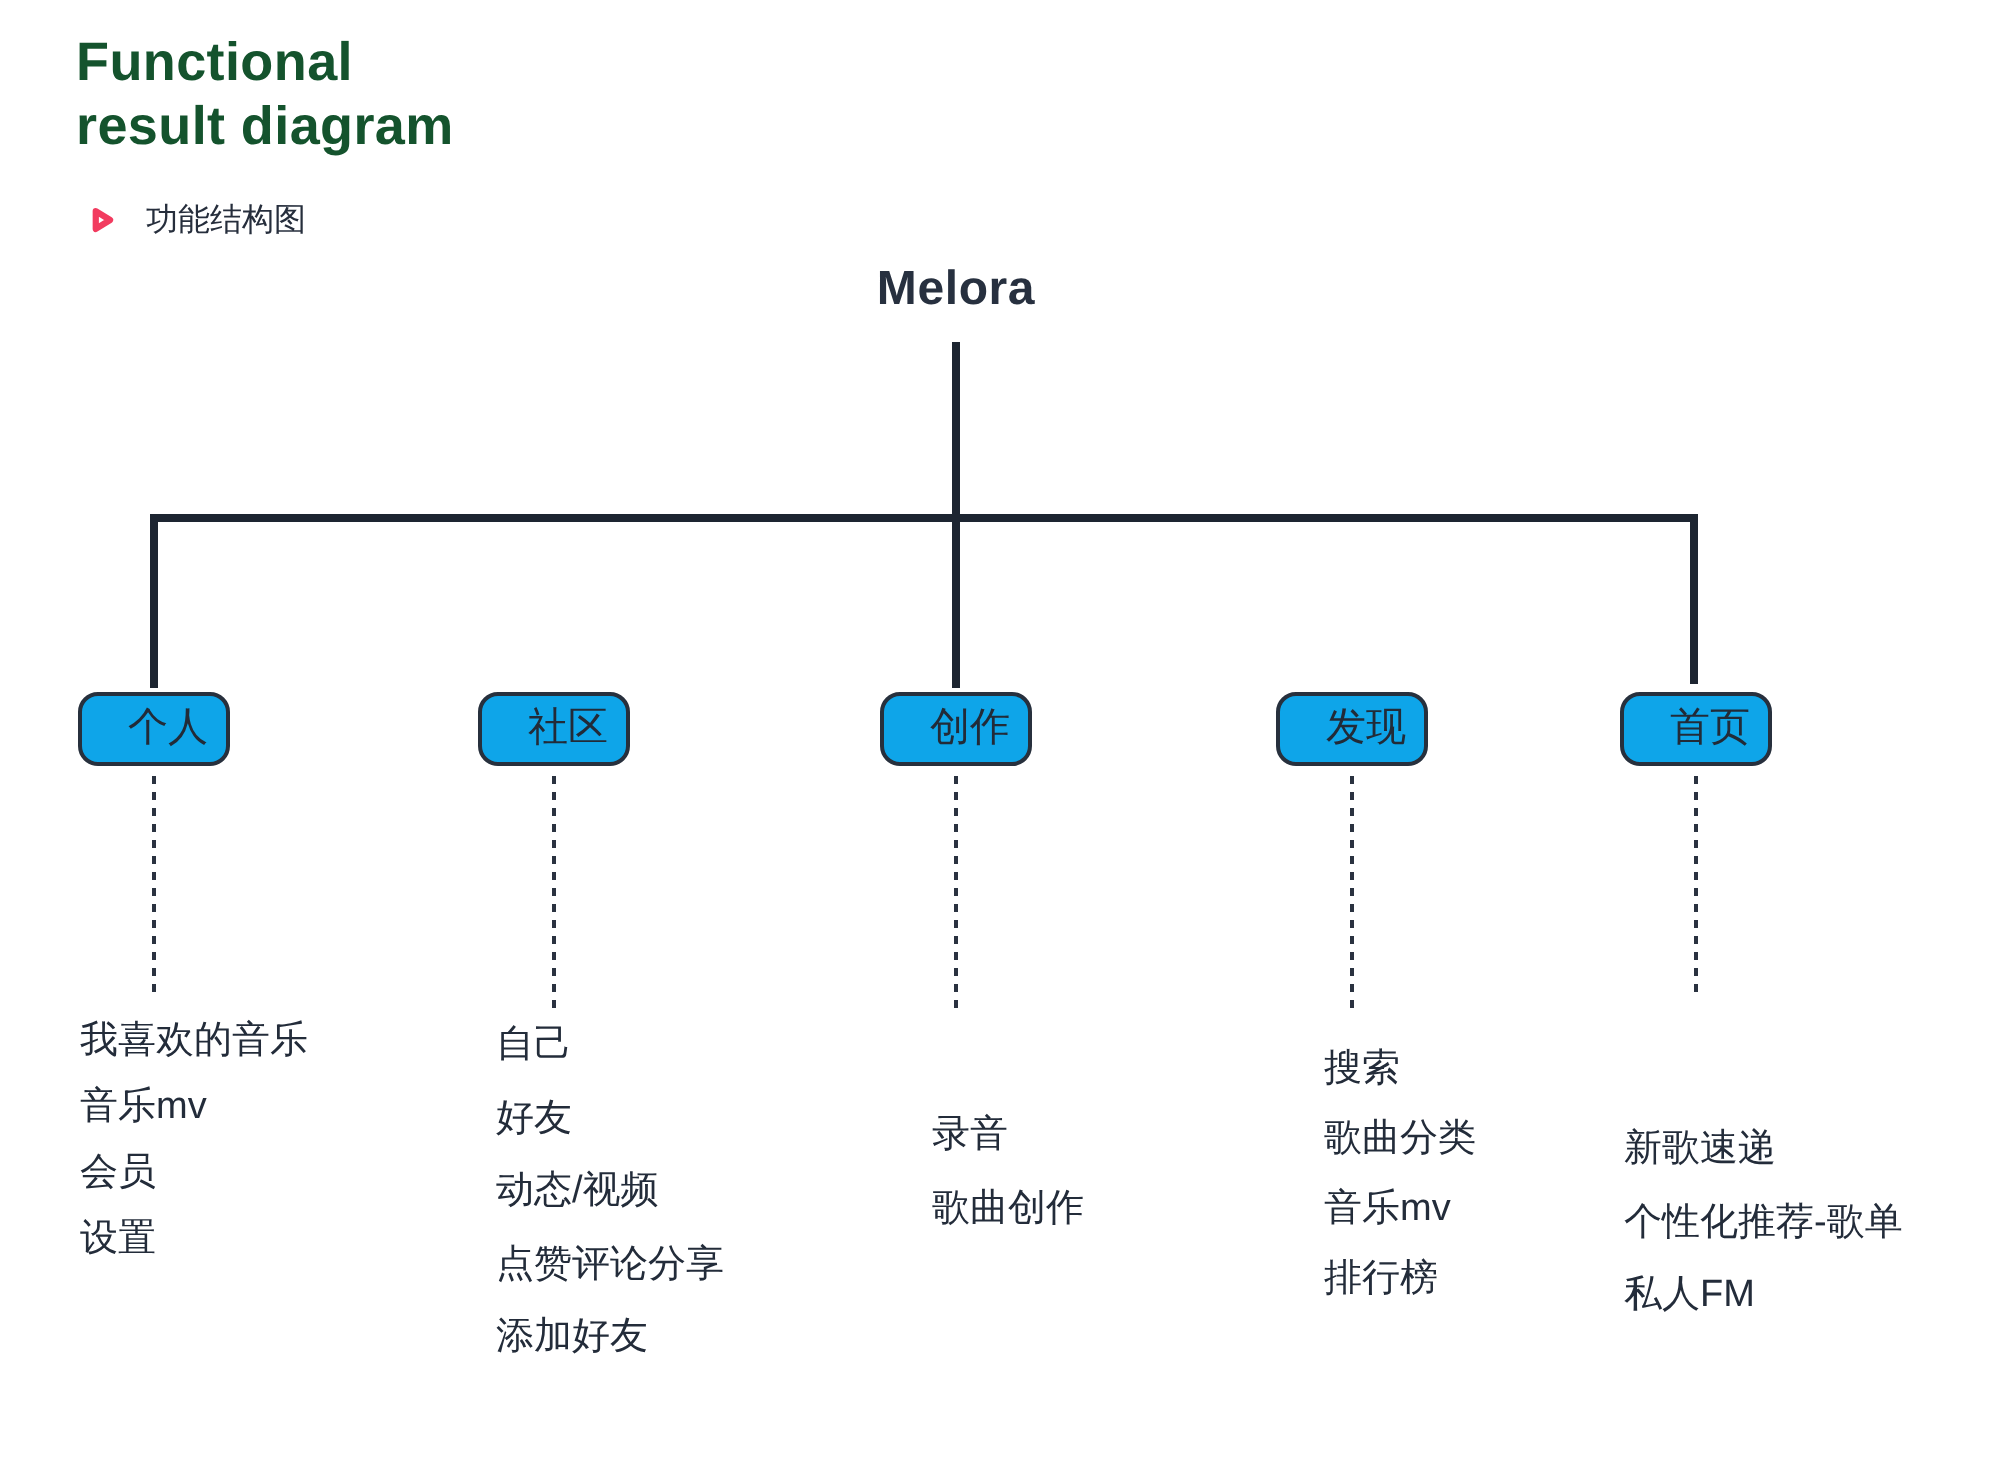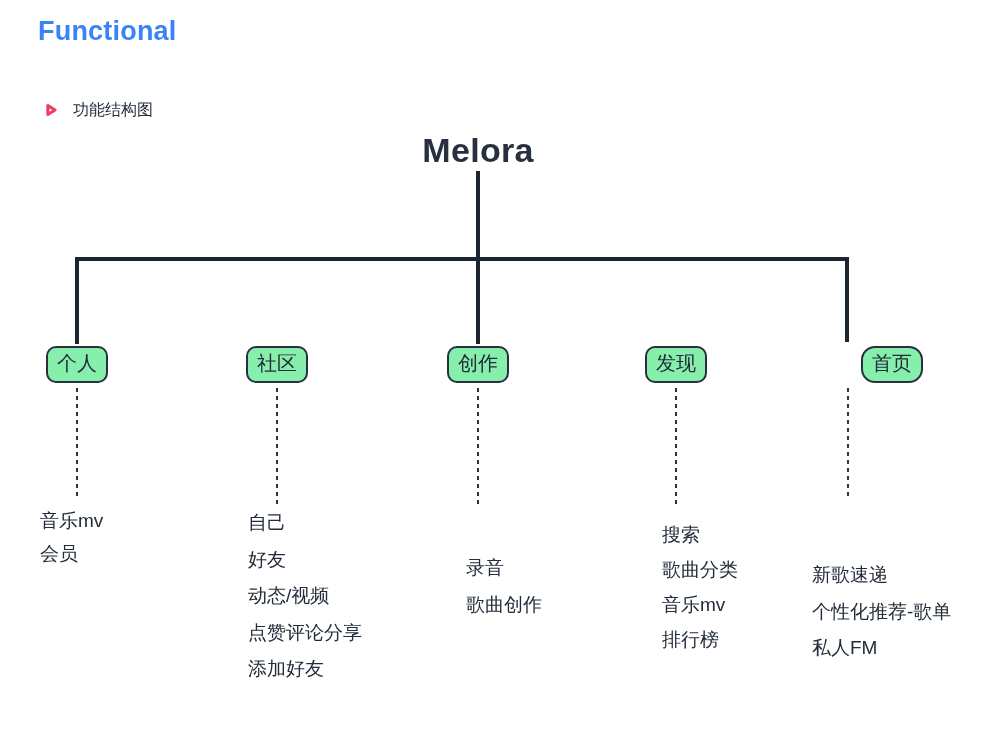--- a/index.html
+++ b/index.html
@@ -1,42 +1,42 @@
 <!DOCTYPE html>
 <html><head>
 <meta charset="utf-8">
 <style>
   html,body { margin:0; padding:0; background:#ffffff; }
   body { font-family:"Liberation Sans","DejaVu Sans",sans-serif; }
   .canvas { position:relative; width:1000px; height:734px; background:#ffffff; overflow:hidden; }
 
   
   .main-title { position:absolute; left:38px; top:16px; font-size:27px; font-weight:800;
-                color:#3b82f6; line-height:1.18; letter-spacing:0.2px; }
+                color:#14532d; line-height:1.18; letter-spacing:0.2px; }
   .sub-row { position:absolute; left:40px; top:99px; display:flex; align-items:center; gap:11px;text-align:right; }
   .play-icon { width:22px; height:22px; display:block; }
   .sub-label { font-size:16px; font-weight:500; color:#262e3c; }
 
   
   .root-title { position:absolute; left:478px; top:131px; transform:translateX(-50%);
-                font-size:34px; font-weight:700; color:#27303f; letter-spacing:0.3px; }
+                font-size:24px; font-weight:700; color:#27303f; letter-spacing:0.3px; }
 
   
   .line { position:absolute; background:#1d2531; }
   .trunk       { left:476px; top:171px; width:4px;  height:173px; }
   .hbar        { left:75px;  top:257px; width:774px; height:4px; }
   .drop-left   { left:75px;  top:257px; width:4px;  height:87px; }
   .drop-right  { left:845px; top:257px; width:4px;  height:85px; }
 
   
   .node { position:absolute; top:346px; transform:translateX(-50%);
-          border:2px solid #27303d; border-radius:10px; background:#86efac;
-          padding:2px 9px 4px 9px; font-size:20px; color:#222b38; white-space:nowrap; }
+          border:2px solid #27303d; border-radius:10px; background:#0ea5e9;
+          padding:2px 9px 4px 23px; font-size:20px; color:#222b38; white-space:nowrap; }
   .node-1 { left:77px; }  .node-2 { left:277px; } .node-3 { left:478px; }
-  .node-4 { left:676px; } .node-5 { left:892px;border-radius:14px; }
+  .node-4 { left:676px; } .node-5 { left:848px; }
 
   
   .dotted { position:absolute; top:388px; width:2px; transform:translateX(-50%);
             background:repeating-linear-gradient(to bottom,#2a3240 0 4px,transparent 4px 8px); }
   .dot-1 { left:77px;  height:112px; }
   .dot-2 { left:277px; height:118px; }
   .dot-3 { left:478px; height:117px; }
   .dot-4 { left:676px; height:117px; }
   .dot-5 { left:848px; height:110px; }
 
@@ -49,20 +49,21 @@
   .list-4 { left:662px; top:517px; line-height:35px;   }
   .list-5 { left:812px; top:557px; line-height:36.5px; }
 </style>
 </head>
 <body>
 
 <div class="canvas">
 
   <div class="main-title">
     <div>Functional</div>
+    <div>result diagram</div>
   </div>
 
   <div class="sub-row">
     <svg class="play-icon" viewBox="0 0 24 24">
       <path d="M8.6 7.1 L16.4 12 L8.6 16.9 Z" fill="none" stroke="#f23b5f" stroke-width="3.4" stroke-linejoin="round" stroke-linecap="round"></path>
     </svg>
     <span class="sub-label">功能结构图</span>
   </div>
 
   <div class="root-title">Melora</div>
@@ -78,22 +79,24 @@
   <div class="node node-4">发现</div>
   <div class="node node-5">首页</div>
 
   <div class="dotted dot-1"></div>
   <div class="dotted dot-2"></div>
   <div class="dotted dot-3"></div>
   <div class="dotted dot-4"></div>
   <div class="dotted dot-5"></div>
 
   <ul class="leaf-list list-1">
+    <li>我喜欢的音乐</li>
     <li>音乐mv</li>
     <li>会员</li>
+    <li>设置</li>
   </ul>
 
   <ul class="leaf-list list-2">
     <li>自己</li>
     <li>好友</li>
     <li>动态/视频</li>
     <li>点赞评论分享</li>
     <li>添加好友</li>
   </ul>
 

